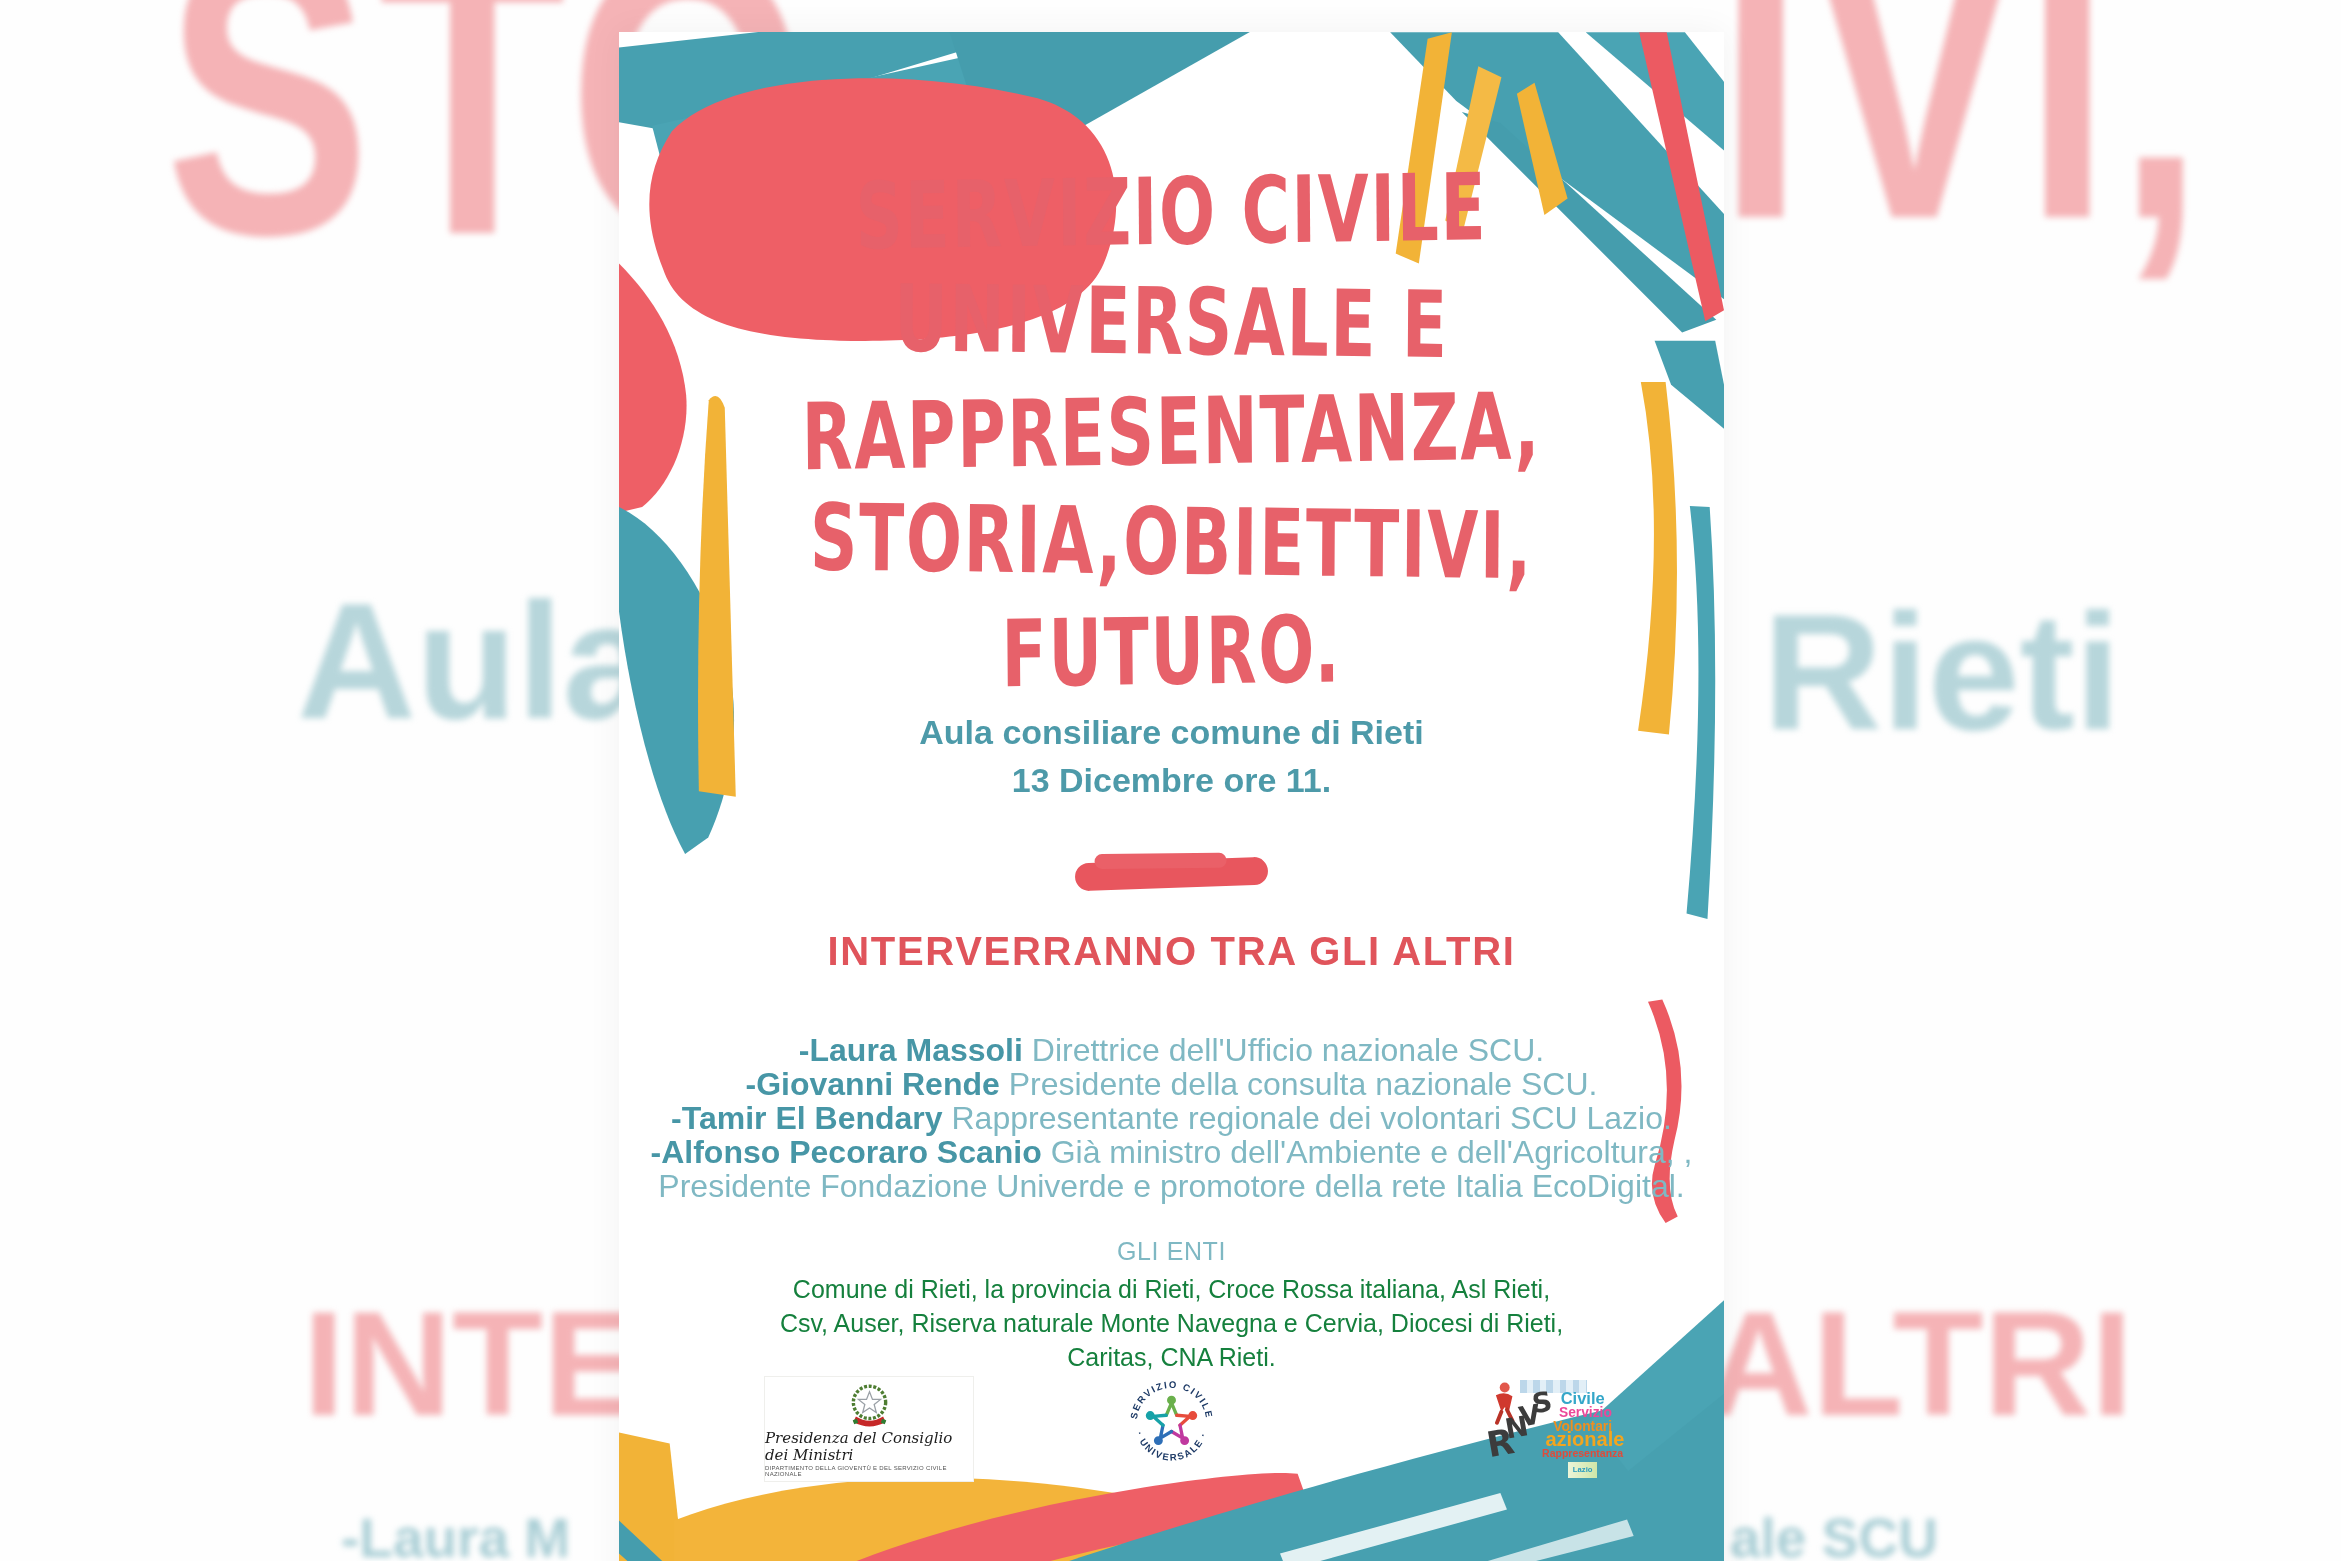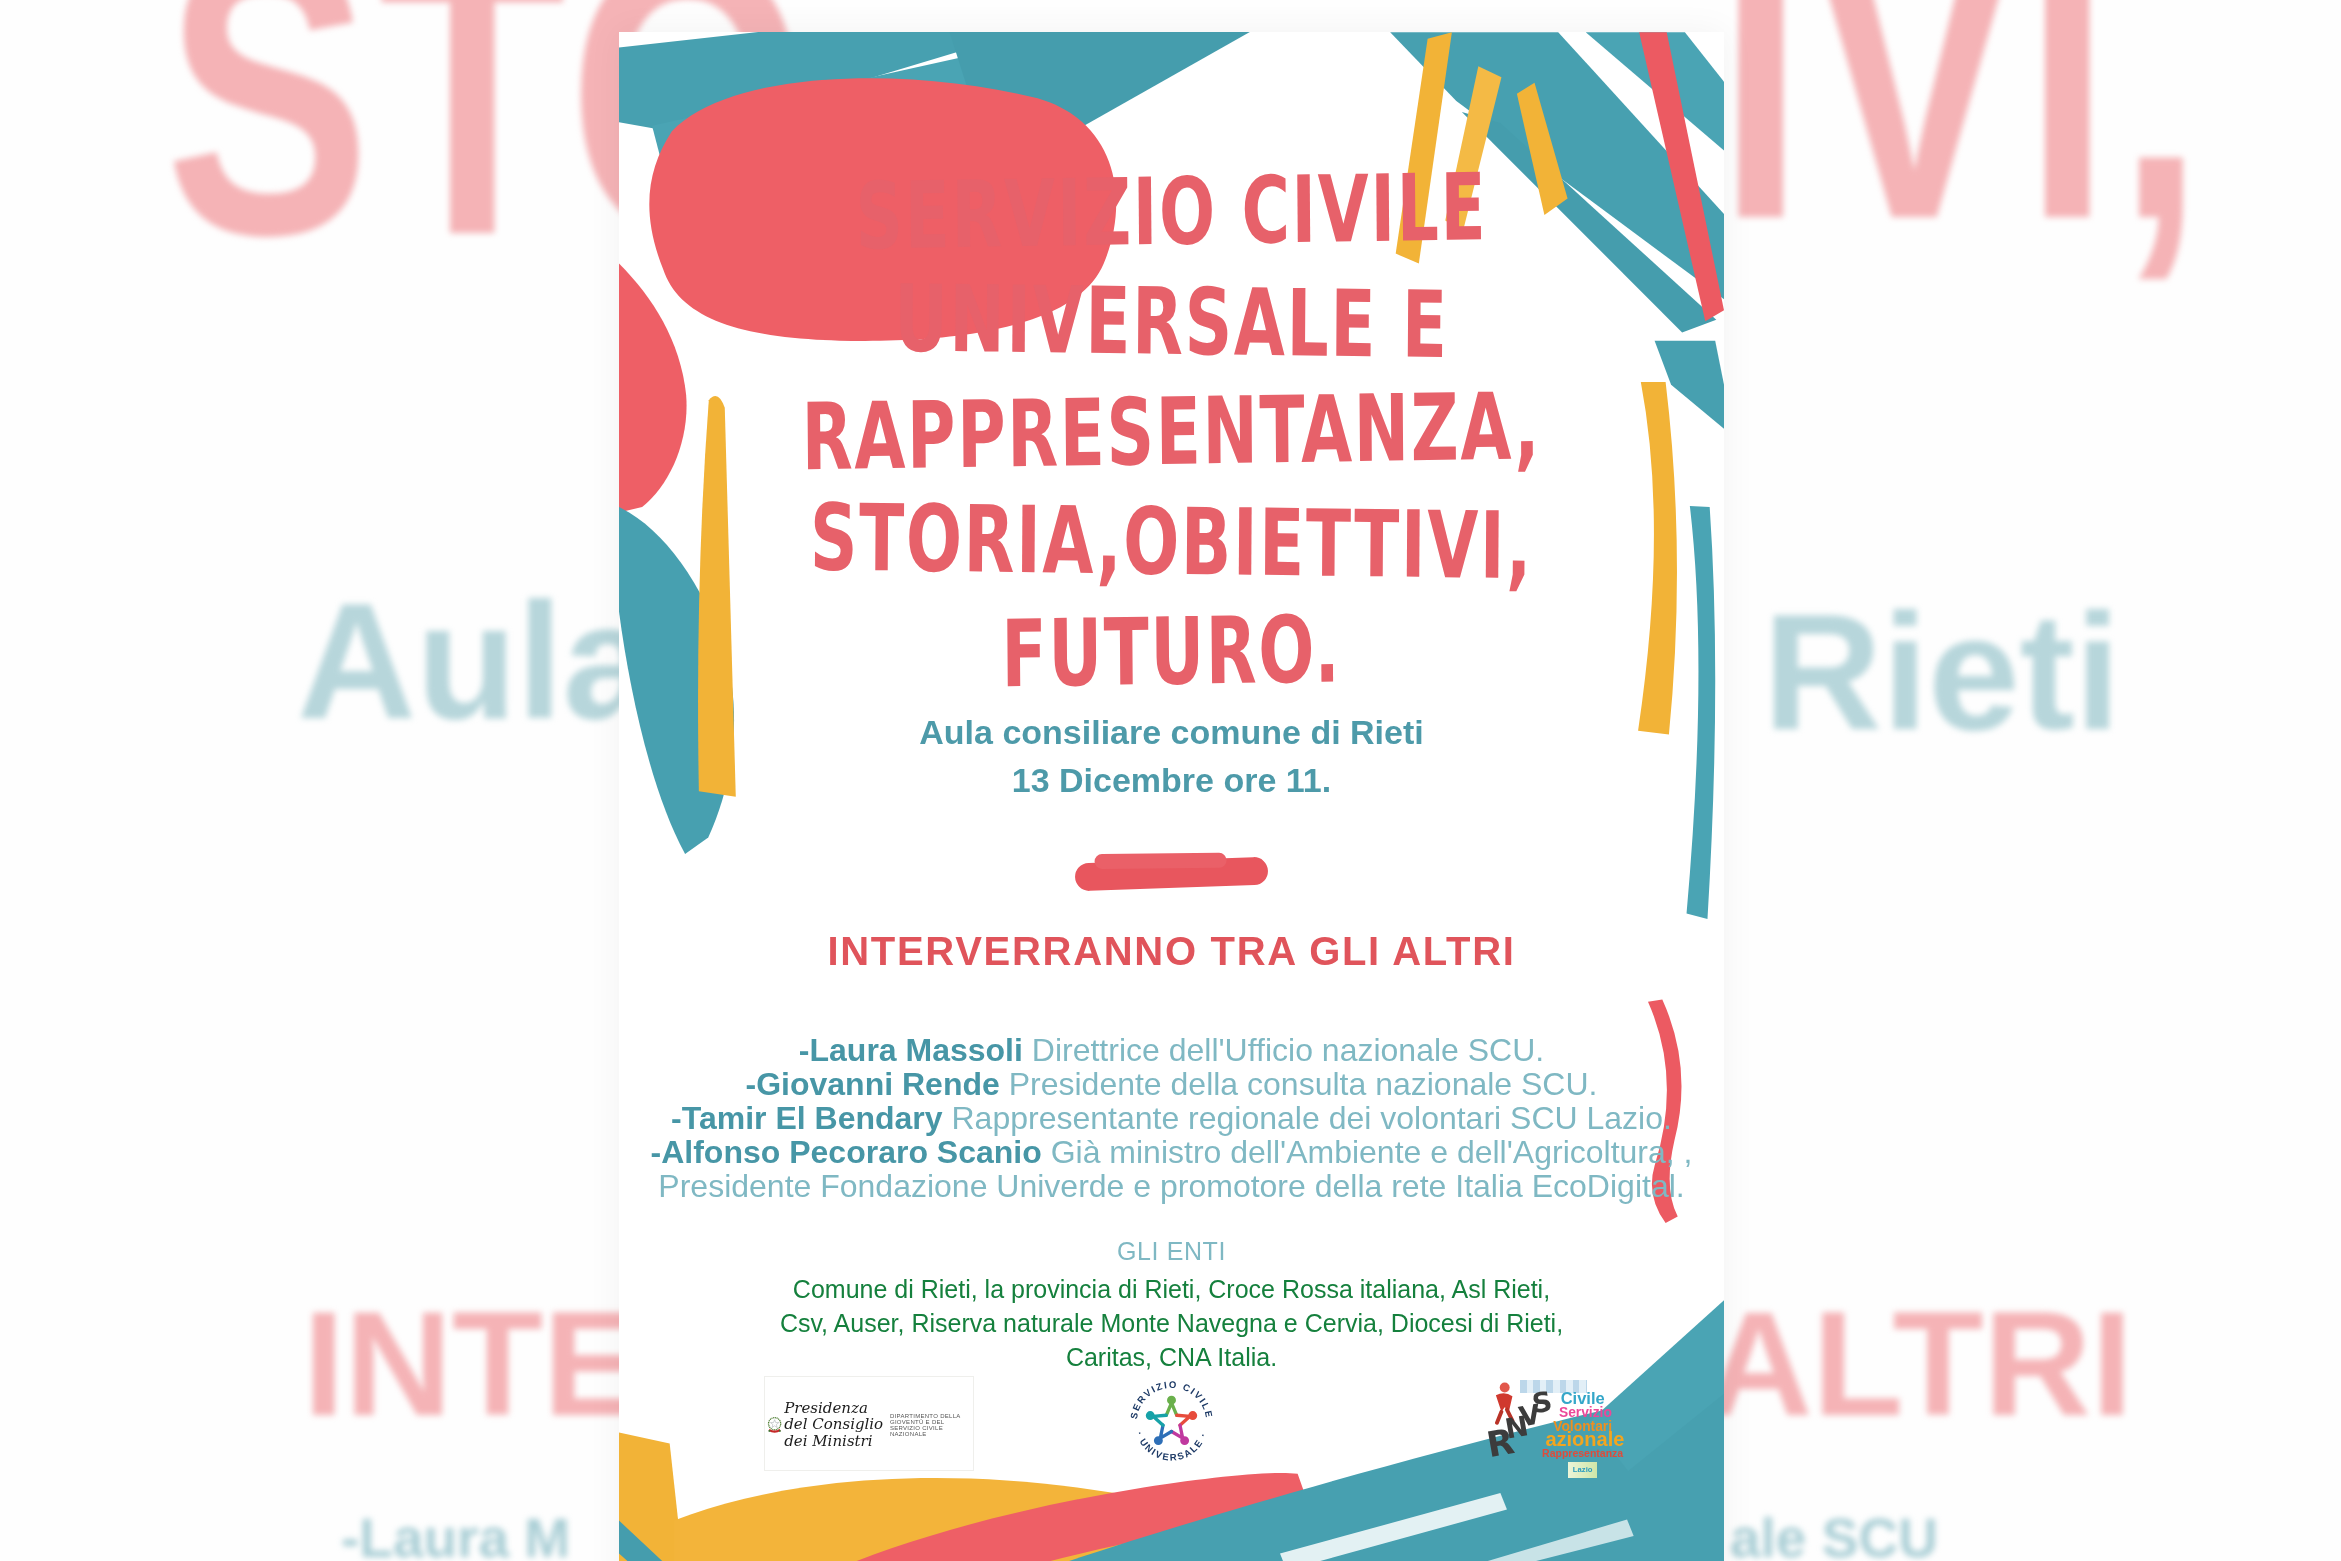--- a/index.html
+++ b/index.html
@@ -45,22 +45,22 @@
 
   .section-heading{top:897px;font-size:40px;font-weight:bold;letter-spacing:1.7px;color:#e0545b;}
 
   .speakers{top:1001px;font-size:32px;line-height:34px;color:#7fb8c3;}
   .speaker-name{font-weight:bold;color:#4796a6;}
 
   .entities-heading{top:1205px;font-size:25px;color:#7fb8c3;letter-spacing:0.6px;}
   .entities{top:1240px;font-size:25px;line-height:34px;color:#15803d;}
 
   
-  .logo-left{position:absolute;left:145px;top:1344px;width:210px;height:95px;background:#fff;
-    border:1.1px solid #efefec;display:flex;flex-direction:row;align-items:center;padding-top:2.2px;box-sizing:border-box;}
+  .logo-left{position:absolute;left:145px;top:1344px;width:210px;height:106px;background:#fff;
+    border:1.1px solid #efefec;display:flex;flex-direction:column;align-items:center;padding-top:2.2px;box-sizing:border-box;}
   .logo-left-name{font-family:"DejaVu Serif",serif;font-style:italic;font-size:15px;color:#1c1c1c;line-height:16.5px;}
   .logo-left-dept{font-size:6px;color:#555;letter-spacing:0.3px;margin-top:1.7px;}
 
   .logo-center{position:absolute;left:505px;top:1343px;width:95px;height:95px;}
 
   .logo-right{position:absolute;left:869px;top:1348px;width:113px;height:96px;}
   .rnv-sky{position:absolute;left:32px;top:0;width:67px;height:13.2px;
     background:repeating-linear-gradient(90deg,#bcd7ea 0 6.6px,#e2eff7 6.6px 13.2px);}
   .rnv-letter{position:absolute;font-weight:bold;color:#3c3c3c;font-family:"DejaVu Sans",sans-serif;transform:rotate(-10deg);}
   .rnv-r{left:-1.1px;top:43px;font-size:35px;}
@@ -151,21 +151,21 @@
     <div><span class="speaker-name">-Giovanni Rende</span><span> Presidente della consulta nazionale SCU.</span></div>
     <div><span class="speaker-name">-Tamir El Bendary</span><span> Rappresentante regionale dei volontari SCU Lazio.</span></div>
     <div><span class="speaker-name">-Alfonso Pecoraro Scanio</span><span> Già ministro dell'Ambiente e dell'Agricoltura, ,</span></div>
     <div><span class="speaker-name"></span><span>Presidente Fondazione Univerde e promotore della rete Italia EcoDigital.</span></div>
   </div>
 
   <div class="centered entities-heading">GLI ENTI</div>
   <div class="centered entities">
     <div>Comune di Rieti, la provincia di Rieti, Croce Rossa italiana, Asl Rieti,</div>
     <div>Csv, Auser, Riserva naturale Monte Navegna e Cervia, Diocesi di Rieti,</div>
-    <div>Caritas, CNA Italia.</div>
+    <div>Caritas, CNA Rieti.</div>
   </div>
 
   <div class="logo-left">
     <svg width="51" height="51" viewBox="0 0 120 120">
       <circle cx="60" cy="55" r="38" fill="none" stroke="#4e7d32" stroke-width="8" stroke-dasharray="7 4"></circle>
       <polygon points="60,30 67,48 86,48 71,60 76,79 60,68 44,79 49,60 34,48 53,48" fill="#ffffff" stroke="#9aa0a6" stroke-width="3"></polygon>
       <path d="M28,88 Q60,108 92,88 L98,101 Q60,122 22,101 Z" fill="#c62828"></path>
       <rect x="22" y="95" width="10" height="10" fill="#2e7d32" transform="rotate(-20 27 100)"></rect>
       <rect x="88" y="95" width="10" height="10" fill="#2e7d32" transform="rotate(20 93 100)"></rect>
     </svg>

